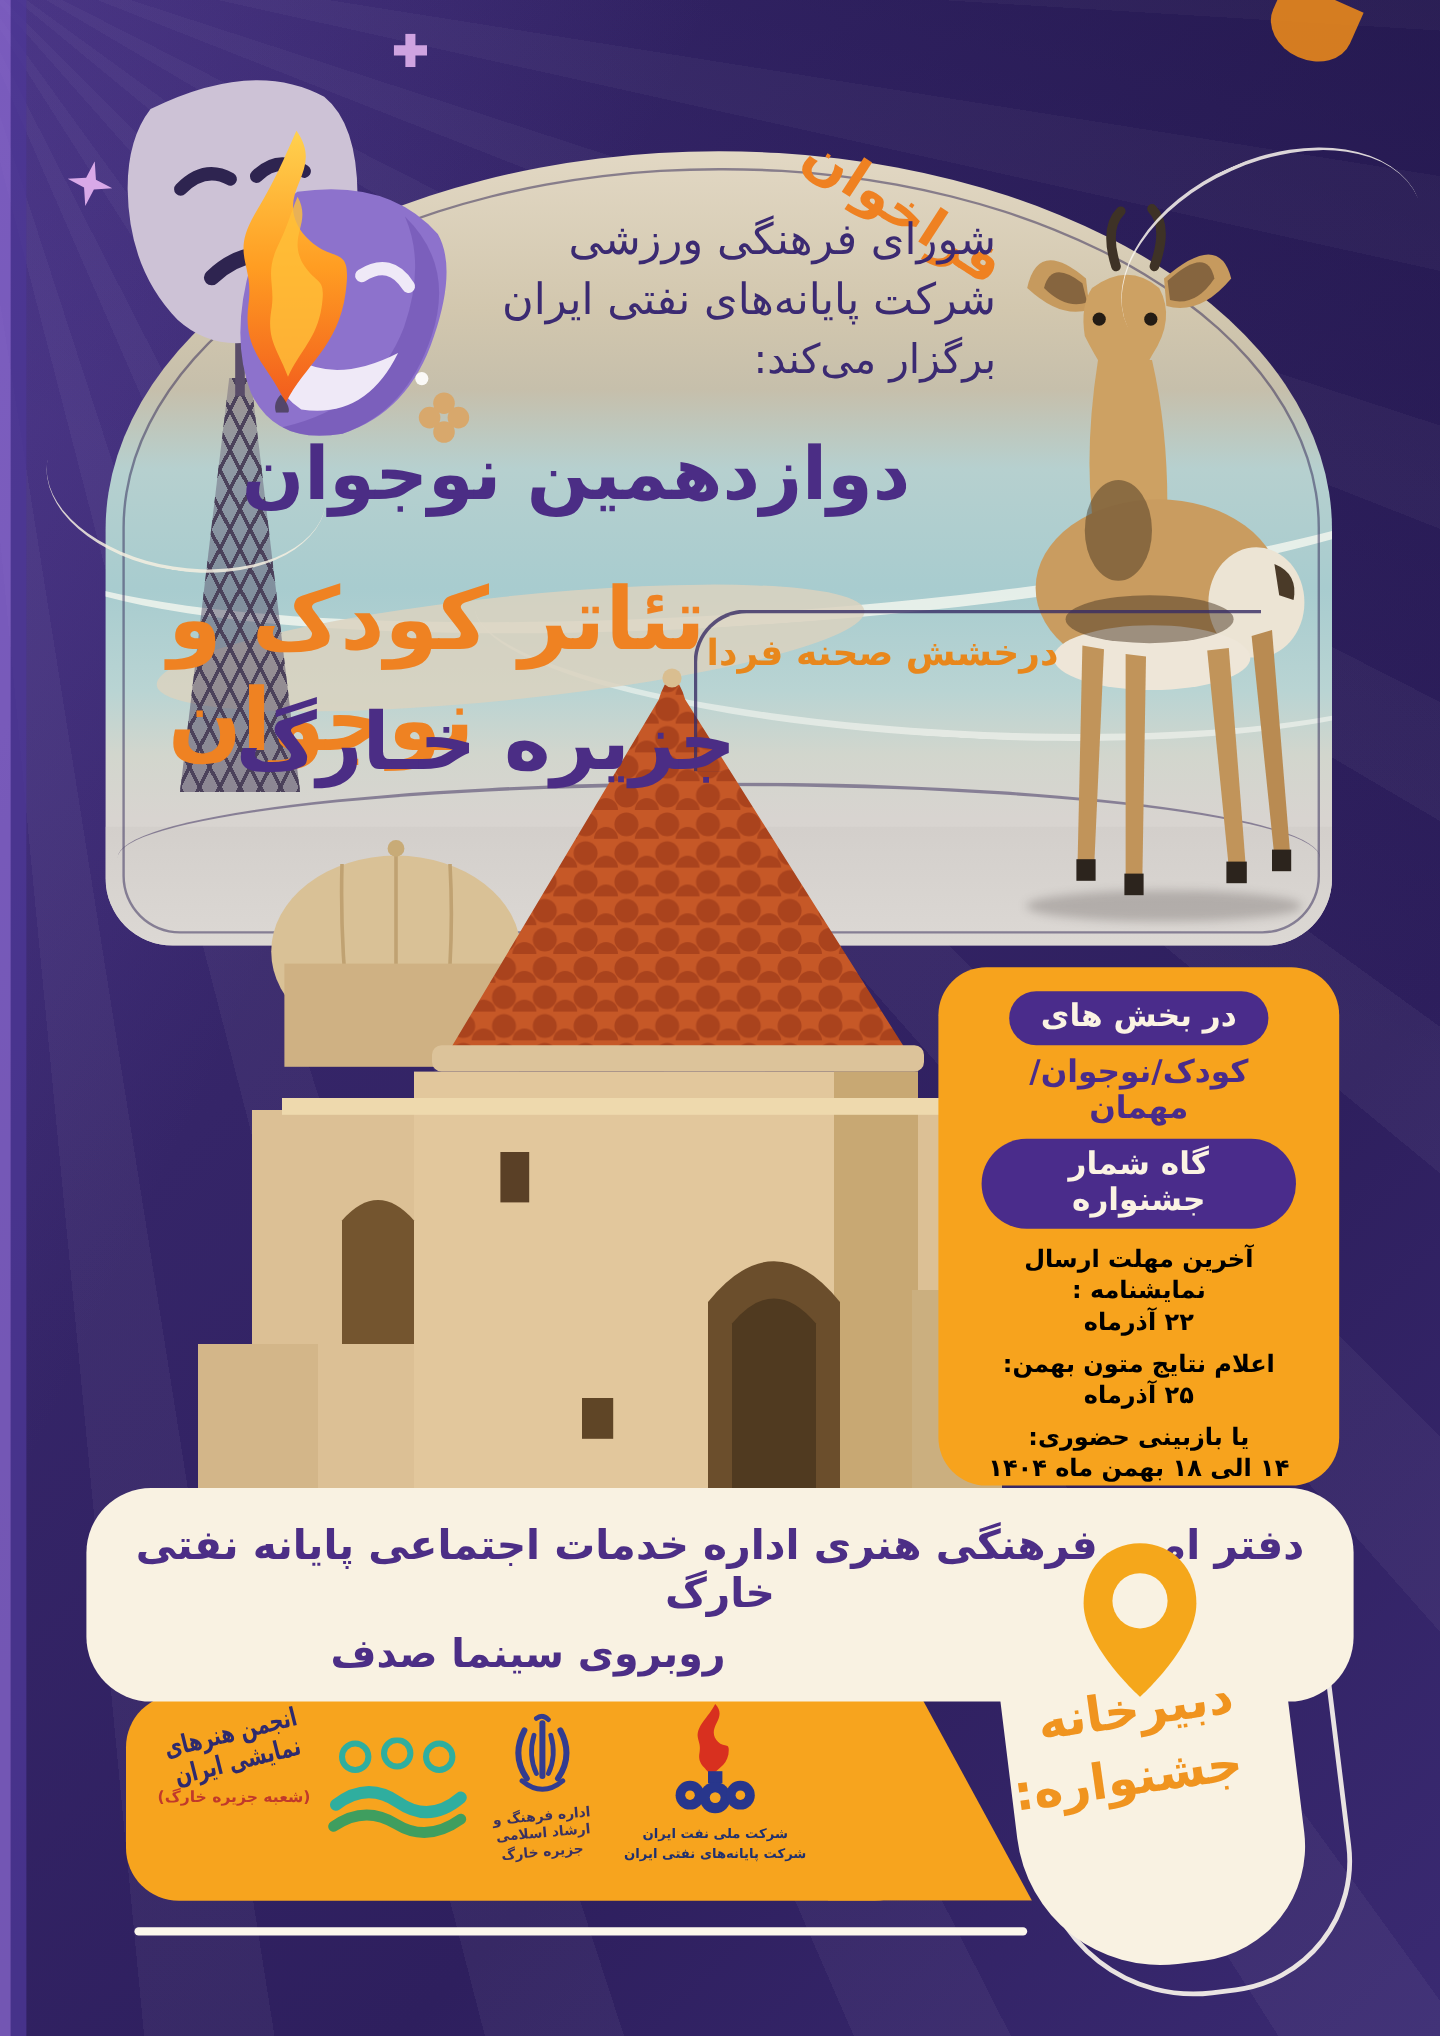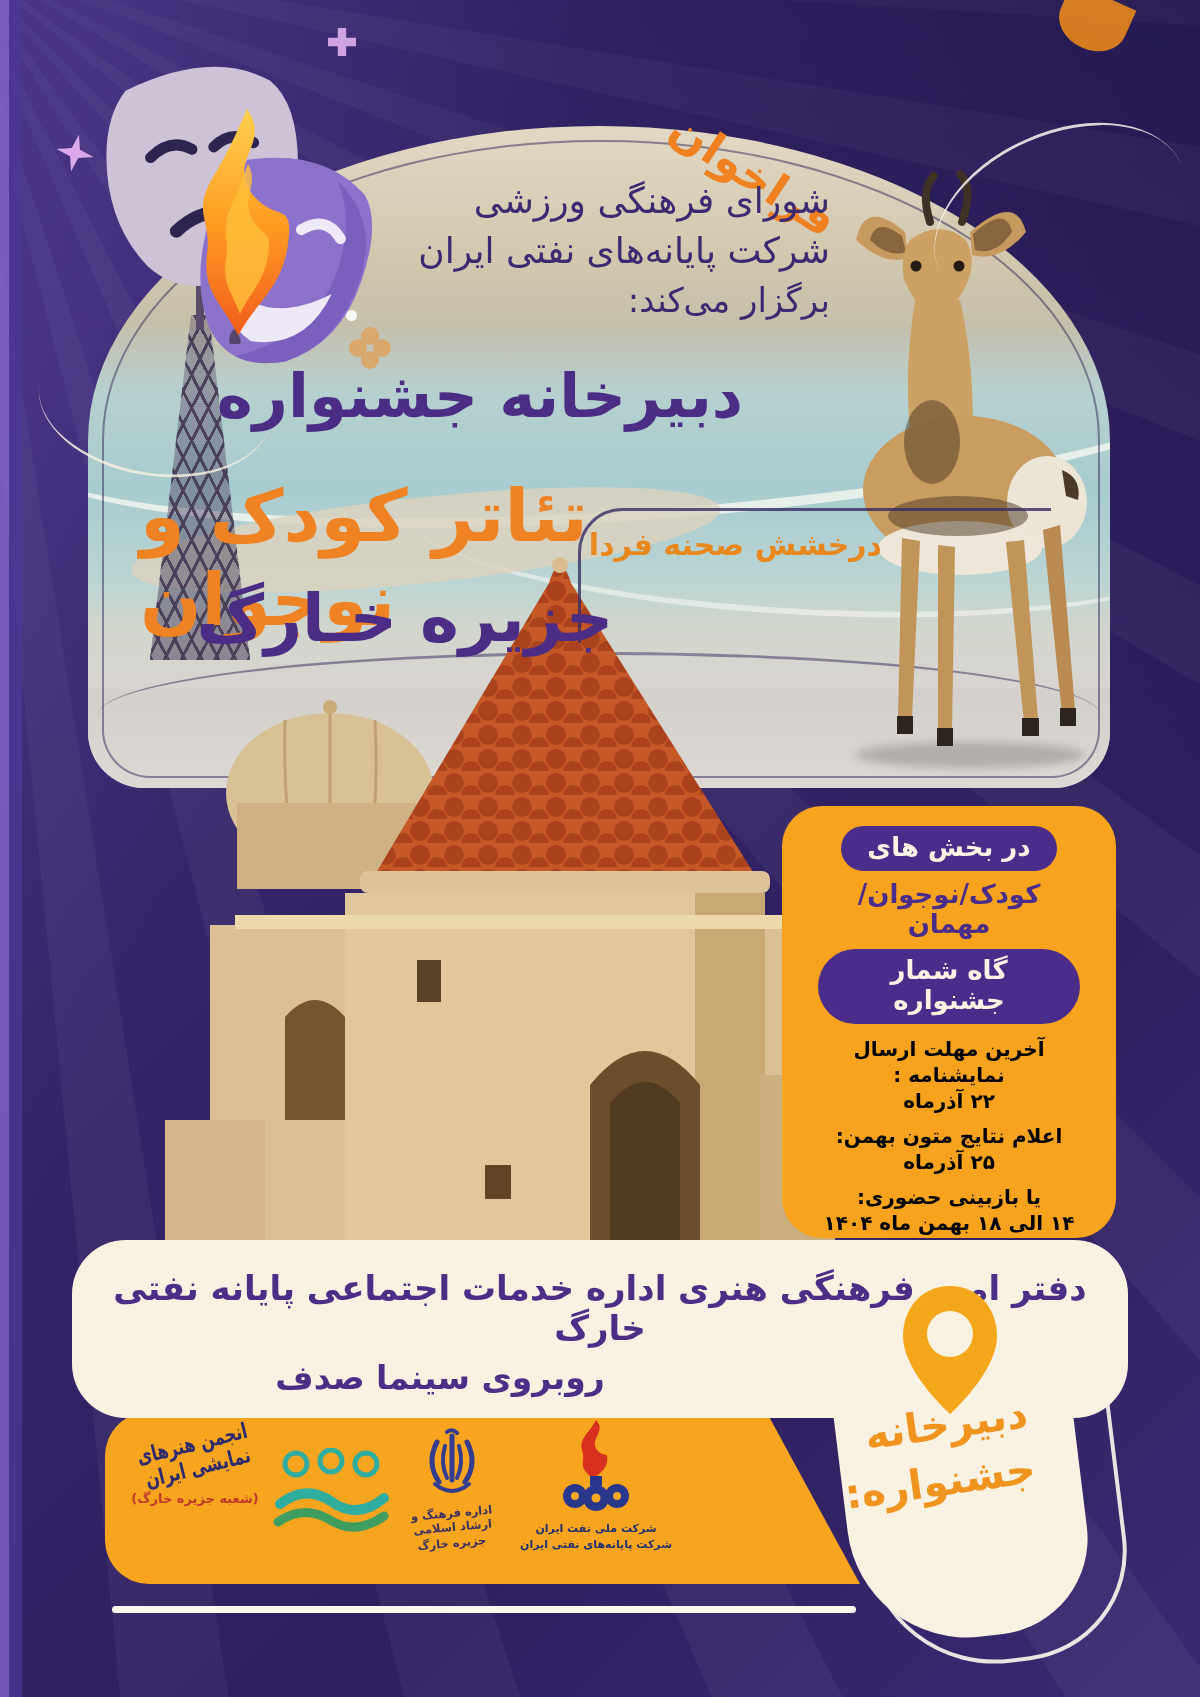--- a/index.html
+++ b/index.html
@@ -264,21 +264,21 @@
   </svg>
 
   <div class="abs ribbon">فراخوان</div>
 
   <div class="abs organizer">
     <div class="l1">شورای فرهنگی ورزشی</div>
     <div class="l2">شرکت پایانه‌های نفتی ایران</div>
     <div class="l3">برگزار می‌کند:</div>
   </div>
 
-  <div class="abs title-1">دبیرخانه جشنواره</div>
+  <div class="abs title-1">دوازدهمین نوجوان</div>
   <div class="abs title-2">تئاتر کودک و نوجوان</div>
   <div class="abs title-3">جزیره خـارگ</div>
 
   <div class="abs tagline-frame"></div>
   <div class="abs tagline">
     <div>درخشش صحنه فردا</div>
   </div>
 
 
   <div class="abs panel">

